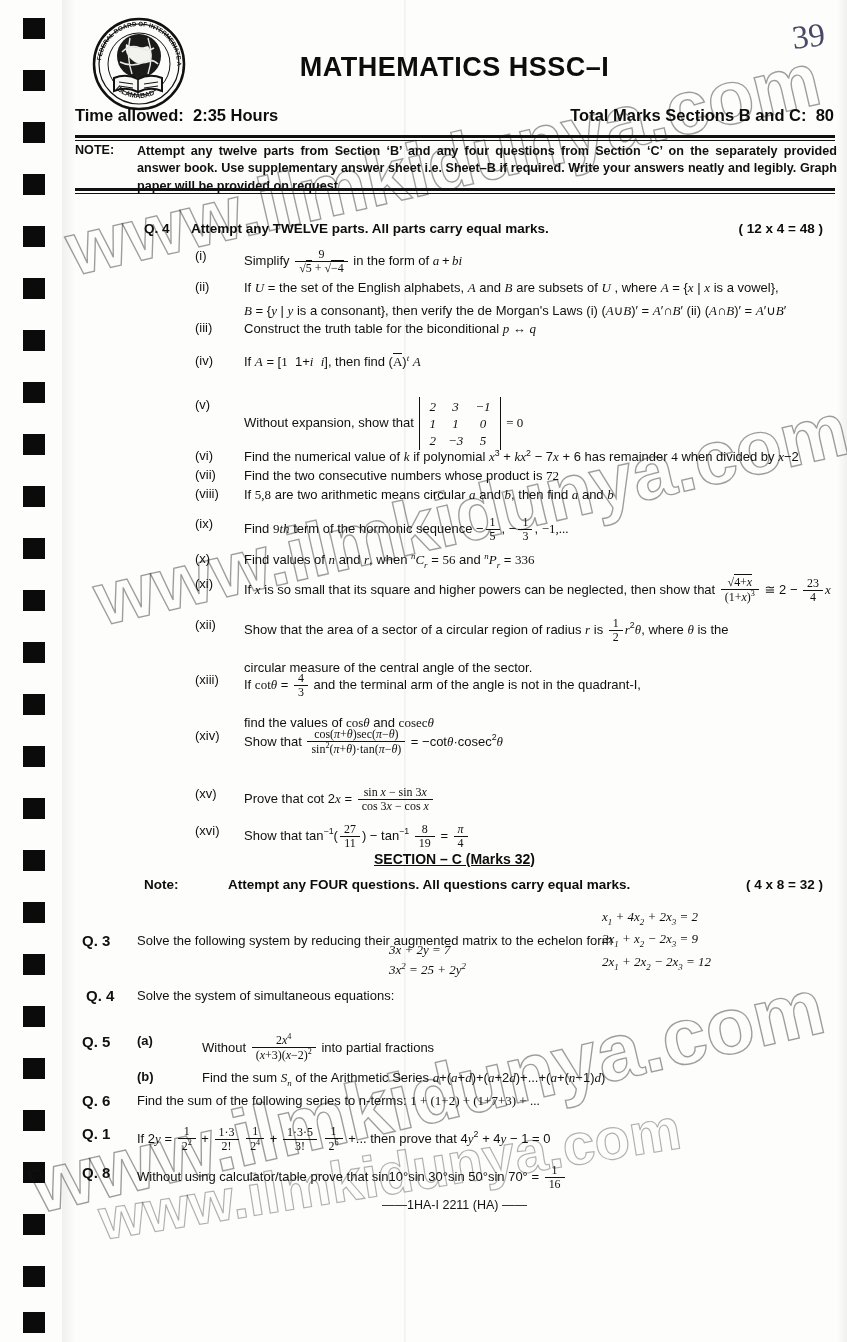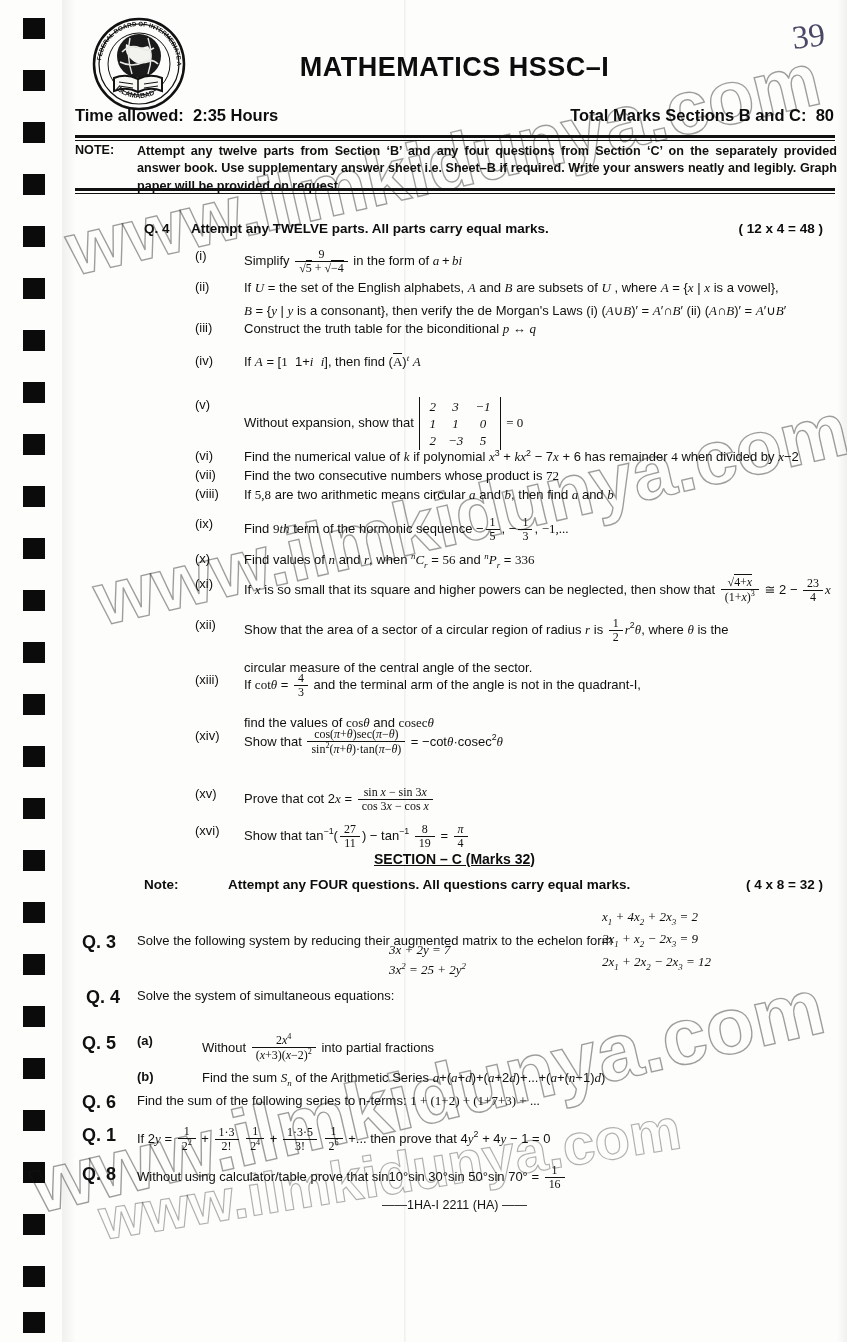--- a/index.html
+++ b/index.html
@@ -58,21 +58,21 @@
   .instrB{top:221px;left:82px;} .instrB-q{top:221px;left:129px;}
   .marksB{top:221px;right:24px;}
   .instrC{top:877px;left:82px;} .instrC-q{top:877px;left:166px;}
   .marksC{top:877px;right:24px;}
 
   
   .q{position:absolute;font-family:"Liberation Sans",sans-serif;font-size:13px;
      color:#101010;line-height:1.32;}
   .rn{position:absolute;font-family:"Liberation Sans",sans-serif;font-size:13px;color:#101010;}
   .qn{position:absolute;font-family:"Liberation Sans",sans-serif;font-weight:bold;
-      font-size:18px;color:#101010;}
+      font-size:15px;color:#101010;}
   .sub{position:absolute;font-family:"Liberation Sans",sans-serif;font-weight:bold;
        font-size:13px;color:#101010;}
 
   
   i,.mi{font-family:"Liberation Serif",serif;font-style:italic;}
   .up{font-family:"Liberation Serif",serif;font-style:normal;}
   .frac{display:inline-block;vertical-align:-0.52em;text-align:center;
         font-family:"Liberation Serif",serif;line-height:1.05;margin:0 2px;}
   .frac .num{display:block;padding:0 4px;font-size:.92em;}
   .frac .den{display:block;border-top:1.3px solid #111;padding:0 4px;font-size:.92em;}

